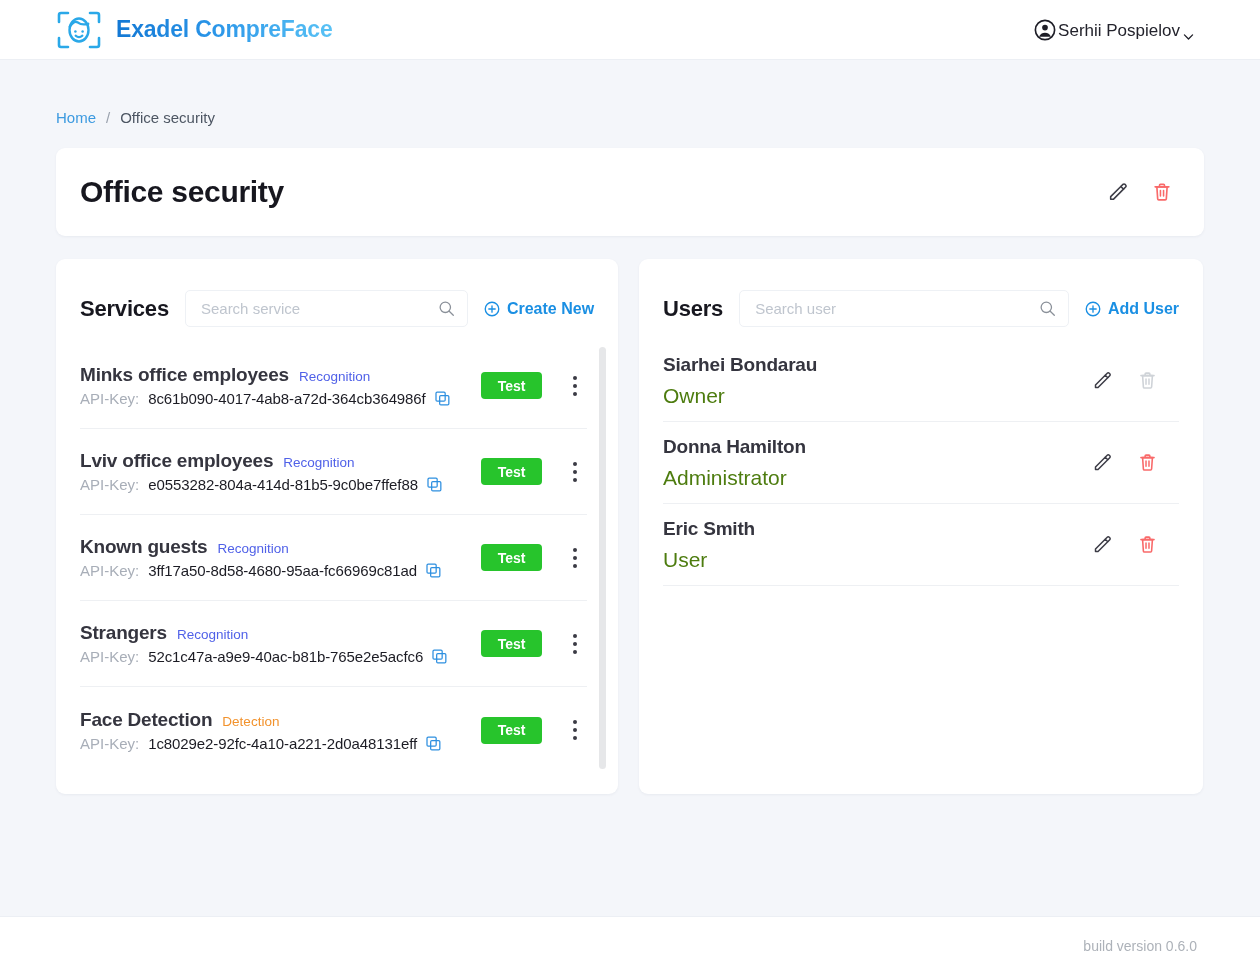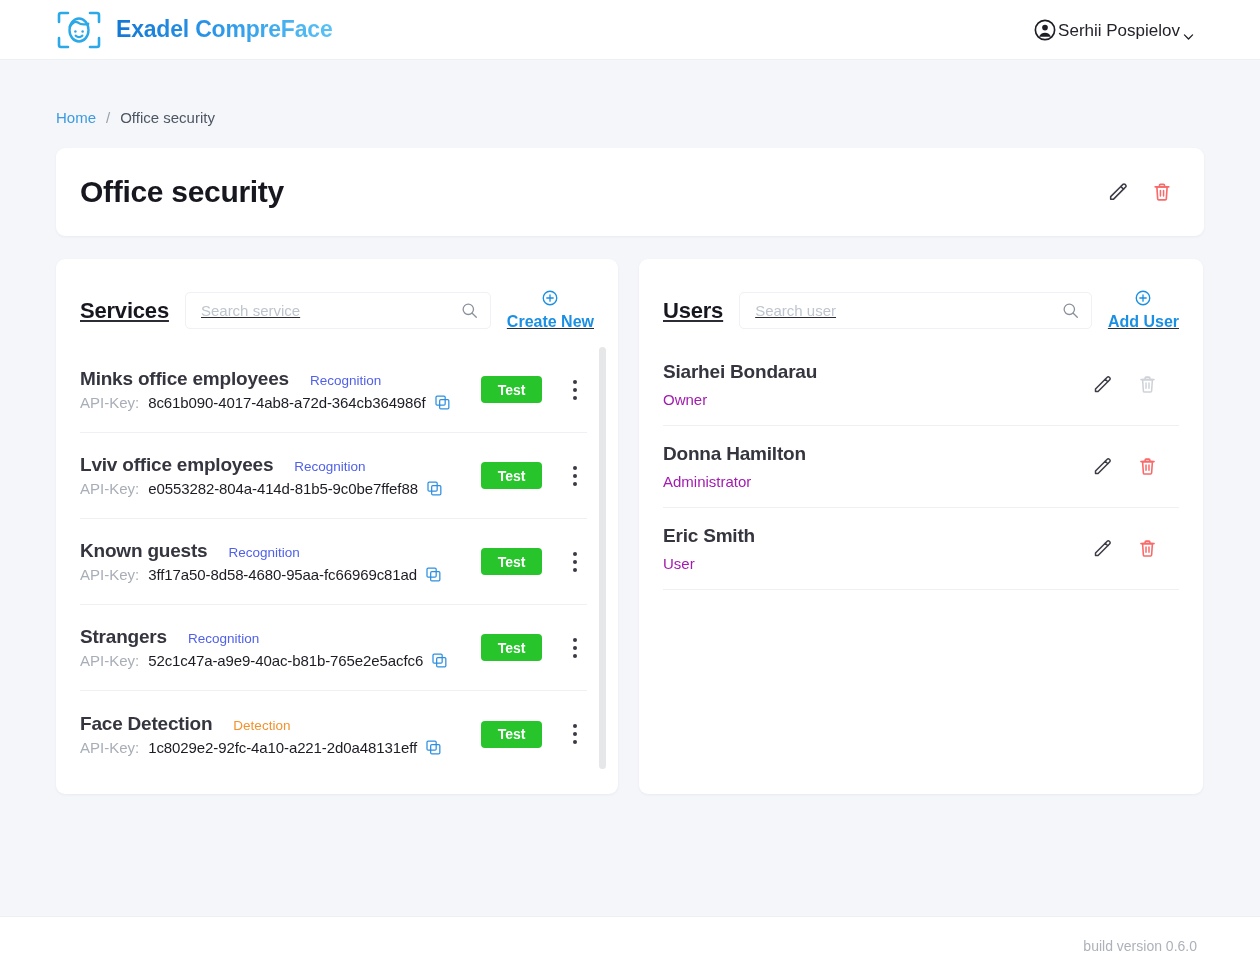--- a/index.html
+++ b/index.html
@@ -86,21 +86,20 @@
 
   .columns { display: flex; gap: 21px; margin-top: 23px; }
   .col-services { width: 562px; height: 535px; position: relative; }
   .col-users { width: 564px; height: 535px; }
 
   .panel-head {
     display: flex;
     align-items: center;
     padding: 31px 24px 0 24px;
     gap: 16px;
-    text-decoration: underline;
   }
   .panel-title {
     font-size: 22px;
     font-weight: bold;
     letter-spacing: -0.2px;
     color: #17171f;
     white-space: nowrap;
   }
   .search-box {
     flex: 1;
@@ -125,41 +124,40 @@
   .search-box input::placeholder { color: #bfc5ce; }
   .add-link {
     display: flex;
     align-items: center;
     gap: 7px;
     color: #1a8fe3;
     font-size: 16px;
     font-weight: bold;
     cursor: pointer;
     white-space: nowrap;
-    flex-direction: column;
   }
 
   
   .service-list {
     margin: 16px 0 0 0;
     padding: 0 31px 0 24px;
     height: 437px;
     overflow: hidden;
     position: relative;
   }
   .service-row {
     display: flex;
     align-items: center;
     height: 86px;
     border-bottom: 1px solid #eef0f3;
     padding-right: 5px;
   }
   .service-row:last-child { border-bottom: none; }
   .service-main { flex: 1; min-width: 0; }
-  .service-name-line { display: flex; align-items: baseline; gap: 21px; }
+  .service-name-line { display: flex; align-items: baseline; gap: 10px; }
   .service-name {
     font-size: 19px;
     font-weight: bold;
     letter-spacing: -0.2px;
     color: #35353f;
     white-space: nowrap;
   }
   .badge { font-size: 13.5px; white-space: nowrap; }
   .badge.recognition { color: #5061e8; }
   .badge.detection { color: #f2922c; }
@@ -229,21 +227,21 @@
     height: 82px;
     border-bottom: 1px solid #eef0f3;
   }
   .user-main { flex: 1; min-width: 0; }
   .user-name-txt {
     font-size: 19px;
     font-weight: bold;
     letter-spacing: -0.2px;
     color: #35353f;
   }
-  .user-role { margin-top: 8px; font-size: 15px; color: #a21caf; }
+  .user-role { margin-top: 8px; font-size: 21px; color: #4d7c0f; }
   .user-actions { display: flex; align-items: center; gap: 24px; padding-right: 21px; }
 
   
   .footer {
     position: absolute;
     left: 0; right: 0; bottom: 0;
     height: 59px;
     background: #ffffff;
     border-top: 1px solid #eceff4;
     display: flex;

